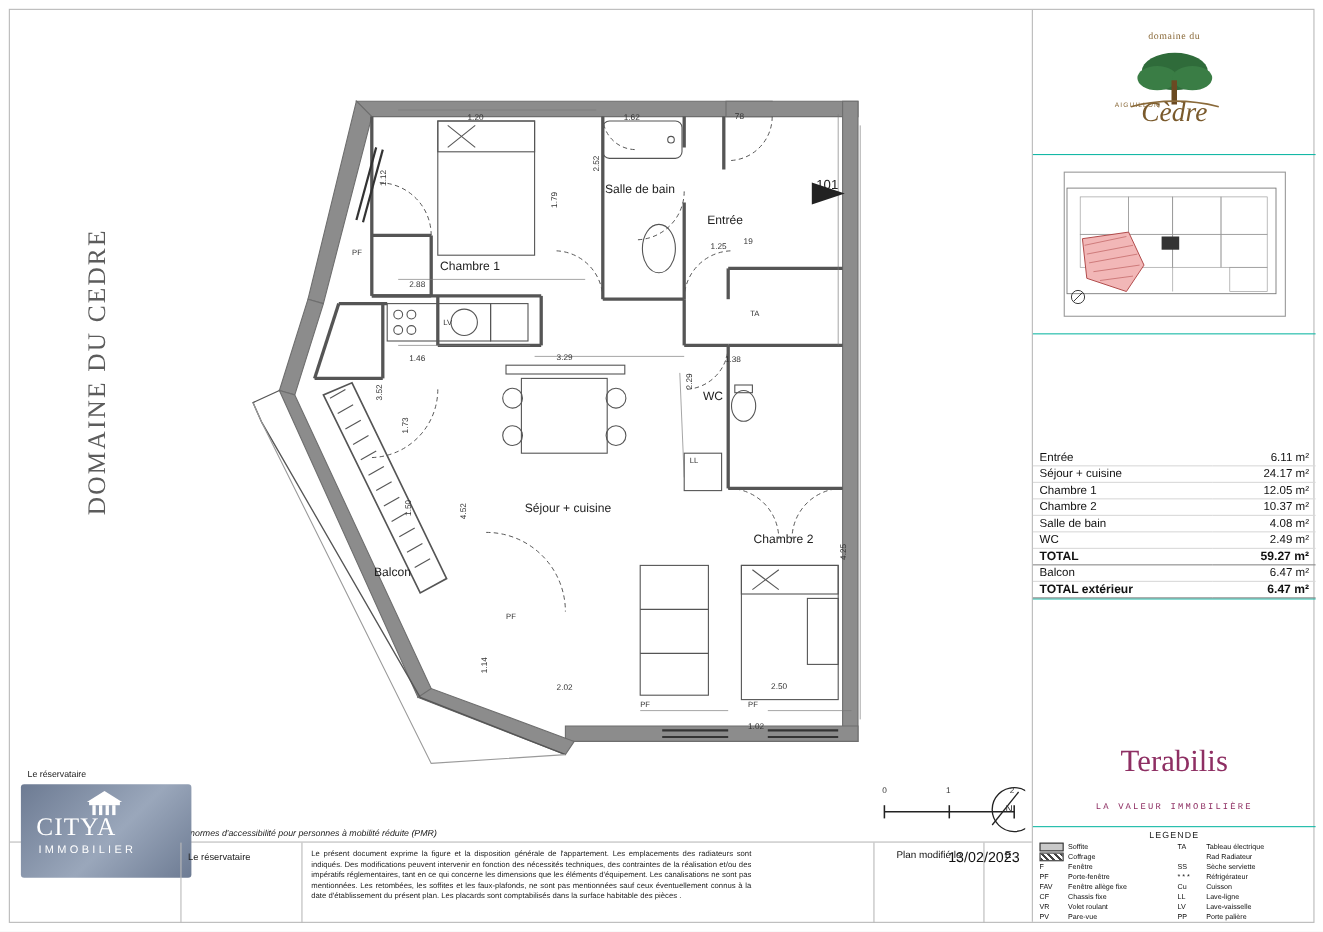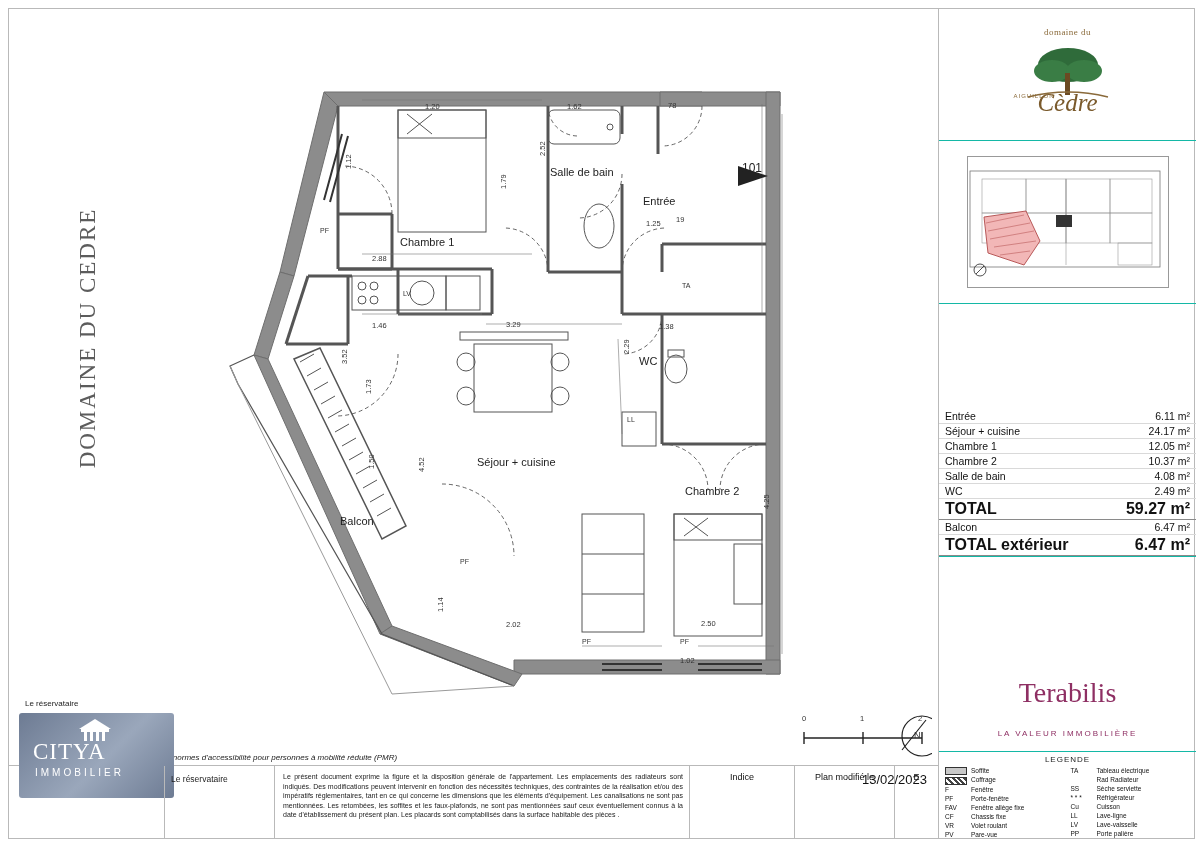--- a/index.html
+++ b/index.html
@@ -32,25 +32,25 @@
   .cedre-sub{font-family:"Liberation Sans", sans-serif;font-size:6px;color:#8a6a3a;letter-spacing:1px;position:absolute;top:70px;left:6px;}
   .mini-box{top:132px;height:163px;display:flex;align-items:center;justify-content:center;}
   .mini-plan{position:relative;width:200px;height:130px;border:1px solid #999;background:#fff;}
   .tbl{width:100%;border-collapse:collapse;}
   .tbl td{border:1px solid #b9b9b9;font-size:11.5px;padding:2px 6px;color:#111;}
   .info-box{top:295px;}
   .info-box td.lab{width:60%;font-size:12px;padding:3px 10px;}
   .info-box td.val{text-align:center;font-size:12px;}
   .area-box{top:400px;}
   .area-box td{font-size:10.5px;padding:1px 6px;border:none;border-bottom:1px solid #d9d9d9;}
-  .area-box tr.tot td{font-weight:bold;font-size:16px;border-top:1px solid #8a8a8a;border-bottom:1px solid #8a8a8a;}
+  .area-box tr.tot td{font-weight:bold;font-size:11px;border-top:1px solid #8a8a8a;border-bottom:1px solid #8a8a8a;}
   .area-box td.v{text-align:right;}
   .ter-box{top:655px;height:88px;display:flex;flex-direction:column;align-items:center;justify-content:center;}
   .ter-name{font-family:"Liberation Serif", serif;font-size:28px;color:#8e2f63;letter-spacing:0px;}
-  .ter-sub{font-family:Liberation Sans, sans-serif;font-size:8px;color:#8e2f63;letter-spacing:2px;margin-top:20px;}
+  .ter-sub{font-family:Liberation Mono, monospace;font-size:8px;color:#8e2f63;letter-spacing:2px;margin-top:20px;}
   .leg-box{top:743px;height:86px;border-bottom:none;padding:3px 6px;}
   .leg-title{text-align:center;font-size:8px;letter-spacing:1px;color:#222;margin-bottom:2px;}
   .leg-cols{display:flex;gap:6px;}
   .leg-col{flex:1;}
   .leg-row{display:flex;font-size:6.5px;color:#111;line-height:9px;}
   .leg-k{width:26px;flex:none;}
   .leg-sw{width:26px;flex:none;}
   .sw{display:inline-block;width:20px;height:6px;border:1px solid #333;vertical-align:middle;}
   .sw.sof{background:#c9c9c9;}
   .sw.cof{background:repeating-linear-gradient(45deg,#444 0 2px,#fff 2px 4px);}
@@ -497,23 +497,20 @@
     </div>
 
     <div class="bt b1">
       <div class="bl">Le réservataire</div>
     </div>
 
     <div class="bt b2">
       <div class="bdisc">Le présent document exprime la figure et la disposition générale de l'appartement. Les emplacements des radiateurs sont indiqués. Des modifications peuvent intervenir en fonction des nécessités techniques, des contraintes de la réalisation et/ou des impératifs réglementaires, tant en ce qui concerne les dimensions que les éléments d'équipement. Les canalisations ne sont pas mentionnées. Les retombées, les soffites et les faux-plafonds, ne sont pas mentionnées sauf ceux éventuellement connus à la date d'établissement du présent plan. Les placards sont comptabilisés dans la surface habitable des pièces .</div>
     </div>
 
-    <div class="bt b3">
-      <div class="bcen">Indice</div>
-    </div>
 
     <div class="bt b4">
       <div class="bcen">Plan modifié le</div>
     </div>
 
     <div class="bt b5">
       <div class="bcen">E</div>
     </div>
 
     <div style="position:absolute;left:785px;top:6px;width:100px;"></div>

